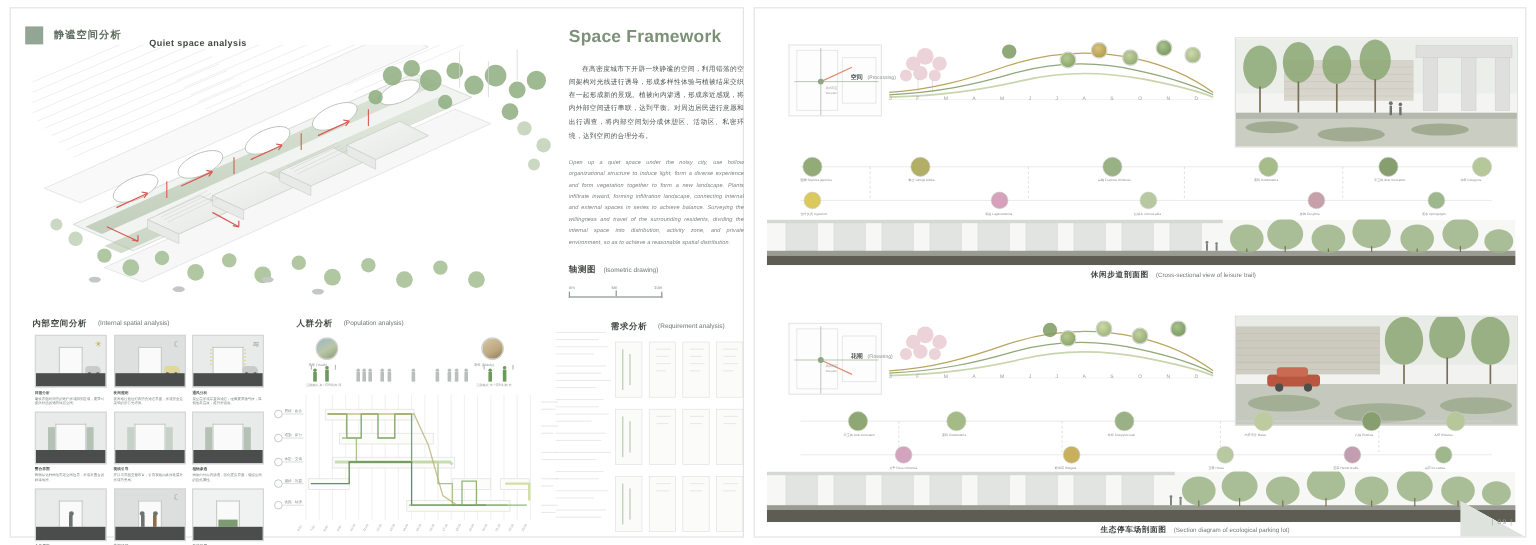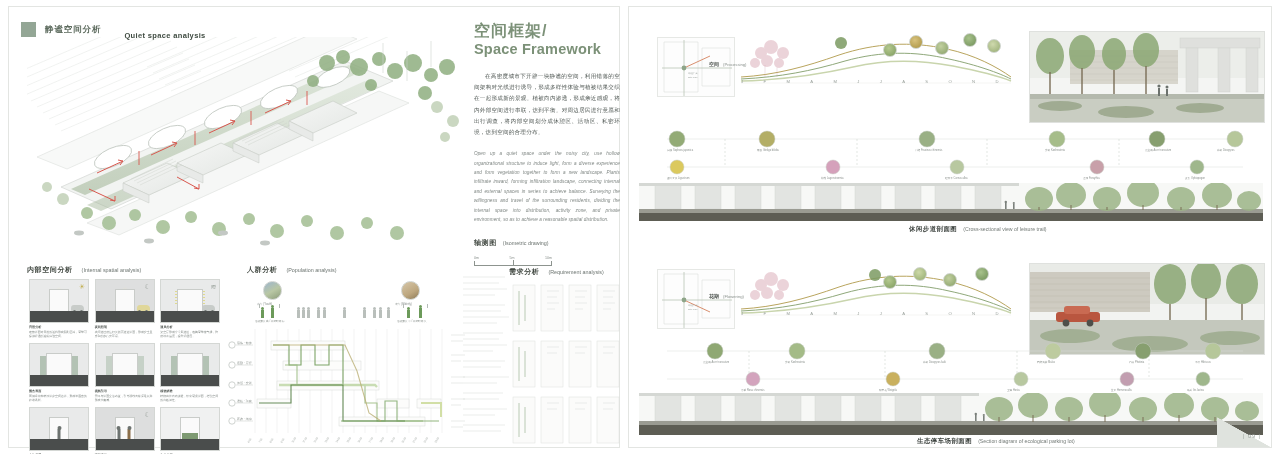--- a/index.html
+++ b/index.html
@@ -700,21 +700,20 @@
             <line x1="2" y1="144" x2="34" y2="144"></line>
           <line x1="2" y1="154" x2="44" y2="154"></line>
             <line x1="2" y1="160" x2="40" y2="160"></line>
         </g>
       </svg>
     </div>
 
   </div>
 
   <div id="center-col">
-    <div class="title-cn">空间框架/</div>
     <div class="title-en">Space Framework</div>
     <div class="body-cn">在高密度城市下开辟一块静谧的空间，利用错落的空间架构对光线进行诱导，形成多样性体验与植被结果交织在一起形成新的景观。植被向内渗透，形成亲近感观，将内外部空间进行串联，达到平衡。对周边居民进行意愿和出行调查，将内部空间划分成休憩区、活动区、私密环境，达到空间的合理分布。</div>
     <div class="body-en">Open up a quiet space under the noisy city, use hollow organizational structure to induce light, form a diverse experience and form vegetation together to form a new landscape. Plants infiltrate inward, forming infiltration landscape, connecting internal and external spaces in series to achieve balance. Surveying the willingness and travel of the surrounding residents, dividing the internal space into distribution, activity zone, and private environment, so as to achieve a reasonable spatial distribution.</div>
     <div class="cap-row">
       <span class="cap-cn">轴测图</span>
       <span class="cap-en">(Isometric drawing)</span>
     </div>
     <div class="scalebar">
       <div class="ticks">
         <span>0m</span>

